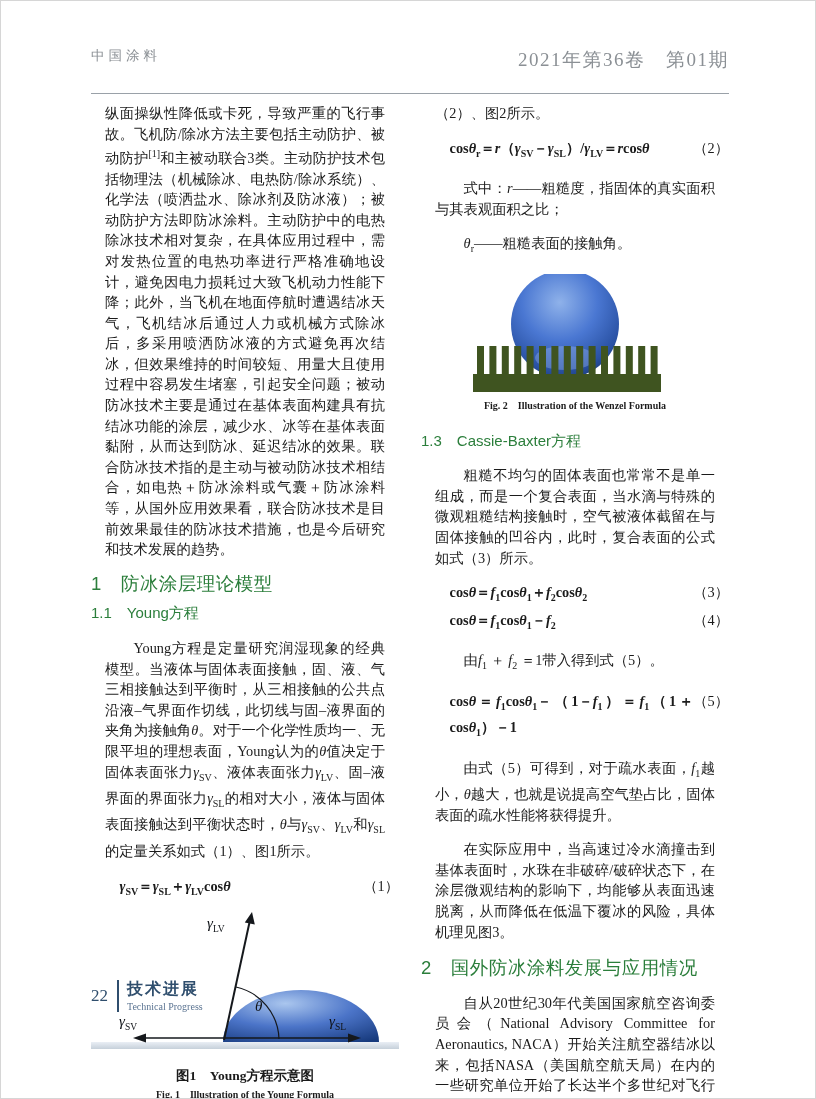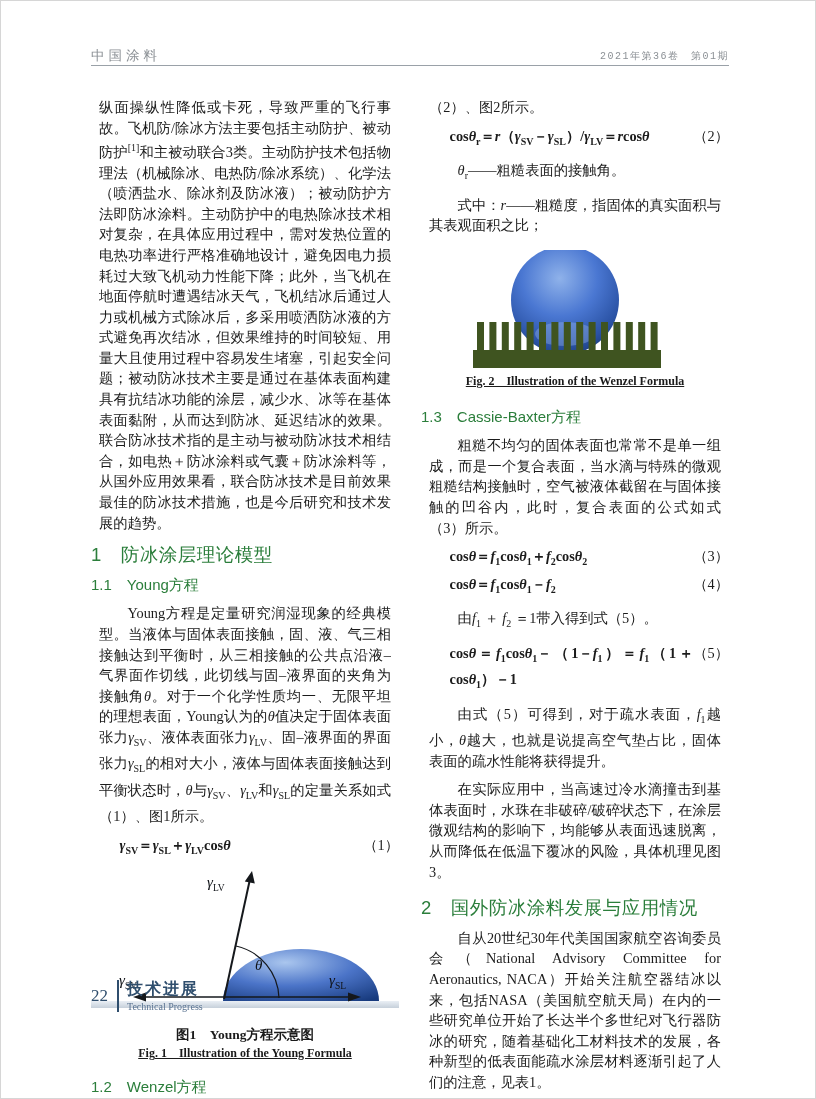--- a/index.html
+++ b/index.html
@@ -1,42 +1,42 @@
 <!DOCTYPE html>
 <html><head>
 <meta charset="utf-8">
 <style>
   html,body{margin:0;padding:0;background:#ffffff;}
   .page{position:relative;width:816px;height:1099px;background:#fff;overflow:hidden;
         box-sizing:border-box;border:1px solid #d6d6d6;
         font-family:"Liberation Serif",serif;color:#1b1b1b;}
   
   .header{position:absolute;top:46px;left:90px;width:638px;display:flex;
-          justify-content:space-between;align-items:center;padding-bottom:0;
+          justify-content:space-between;align-items:flex-start;padding-bottom:20px;
           border-bottom:1.5px solid #9aa1a8;}
   .journal{font-family:"Liberation Sans",sans-serif;font-size:13.5px;color:#8b9095;letter-spacing:4px;}
-  .issue{font-family:Liberation Mono, monospace;font-size:10px;color:#8b9095;letter-spacing:1.5px;}
+  .issue{font-family:Liberation Serif, serif;font-size:19px;color:#8b9095;letter-spacing:1.5px;}
   
   .columns{position:absolute;top:88px;left:90px;width:638px;display:flex;gap:22px;}
   .col{width:308px;font-size:14.3px;line-height:20.6px;text-align:justify;}
-  .body-p{margin:8px;text-indent:2em;}
+  .body-p{margin:14px;text-indent:2em;}
   .noind{text-indent:0;}
   sub{font-size:0.70em;}
   sup{font-size:0.70em;}
   i{font-family:"Liberation Serif",serif;}
   .sec{font-family:"Liberation Sans",sans-serif;color:#2b7e3b;font-size:18.5px;
        font-weight:normal;margin:12px 0 9px;letter-spacing:0.5px;}
   .sub-h{font-family:"Liberation Sans",sans-serif;color:#2b7e3b;font-size:15px;
        font-weight:normal;margin:8px 0 5px;}
   .equation{display:flex;margin:1px 0;}
   .eq-body{flex:1;padding-left:2em;font-weight:bold;}
   .eq-num{white-space:nowrap;}
   .fig{margin:8px 0 6px;text-align:center;}
   .cap-zh{font-weight:bold;font-size:13.5px;line-height:19px;margin-top:4px;}
-  .cap-en{font-weight:bold;font-size:12px;line-height:19px;text-decoration:underline;}
+  .cap-en{font-weight:bold;font-size:10px;line-height:19px;}
   .fig svg{display:block;margin:0 auto;}
   .svg-label{font-family:"Liberation Serif",serif;font-style:italic;font-size:15px;fill:#101318;}
   .svg-sub{font-family:"Liberation Serif",serif;font-style:normal;font-size:9.5px;fill:#101318;}
   .mt14{margin-top:14px;}
   .mt16{margin-top:16px;}
   
   .footer{position:absolute;left:90px;top:978px;display:flex;align-items:center;color:#2f4e6d;}
   .pagenum{font-size:17px;margin-right:9px;}
   .fdiv{width:2px;height:32px;background:#2f4e6d;margin-right:8px;}
   .flabel-zh{font-family:"Liberation Sans",sans-serif;font-weight:bold;font-size:16px;letter-spacing:2px;}
@@ -101,22 +101,22 @@
     </div>
 
     <div class="col">
       <p class="body-p noind">（2）、图2所示。</p>
 
       <div class="equation">
         <span class="eq-body">cos<i>θ</i><sub>r</sub>＝<i>r</i>（<i>γ</i><sub>SV</sub>－<i>γ</i><sub>SL</sub>）/<i>γ</i><sub>LV</sub>＝<i>r</i>cos<i>θ</i></span>
         <span class="eq-num">（2）</span>
       </div>
 
+      <p class="body-p">式中：<i>r</i>——粗糙度，指固体的真实面积与其表观面积之比；</p>
       <p class="body-p"><i>θ</i><sub>r</sub>——粗糙表面的接触角。</p>
-      <p class="body-p">式中：<i>r</i>——粗糙度，指固体的真实面积与其表观面积之比；</p>
 
       <figure class="fig" style="margin:14px 0 10px;margin-left:0;margin-right:0;">
         <svg width="308" height="122" viewBox="0 0 308 122">
           <defs>
             <radialGradient id="sphGrad" cx="45%" cy="30%" r="78%">
               <stop offset="0%" stop-color="#8fb2ea"></stop>
               <stop offset="45%" stop-color="#4a77d2"></stop>
               <stop offset="80%" stop-color="#2a52a4"></stop>
               <stop offset="100%" stop-color="#17366f"></stop>
             </radialGradient>

